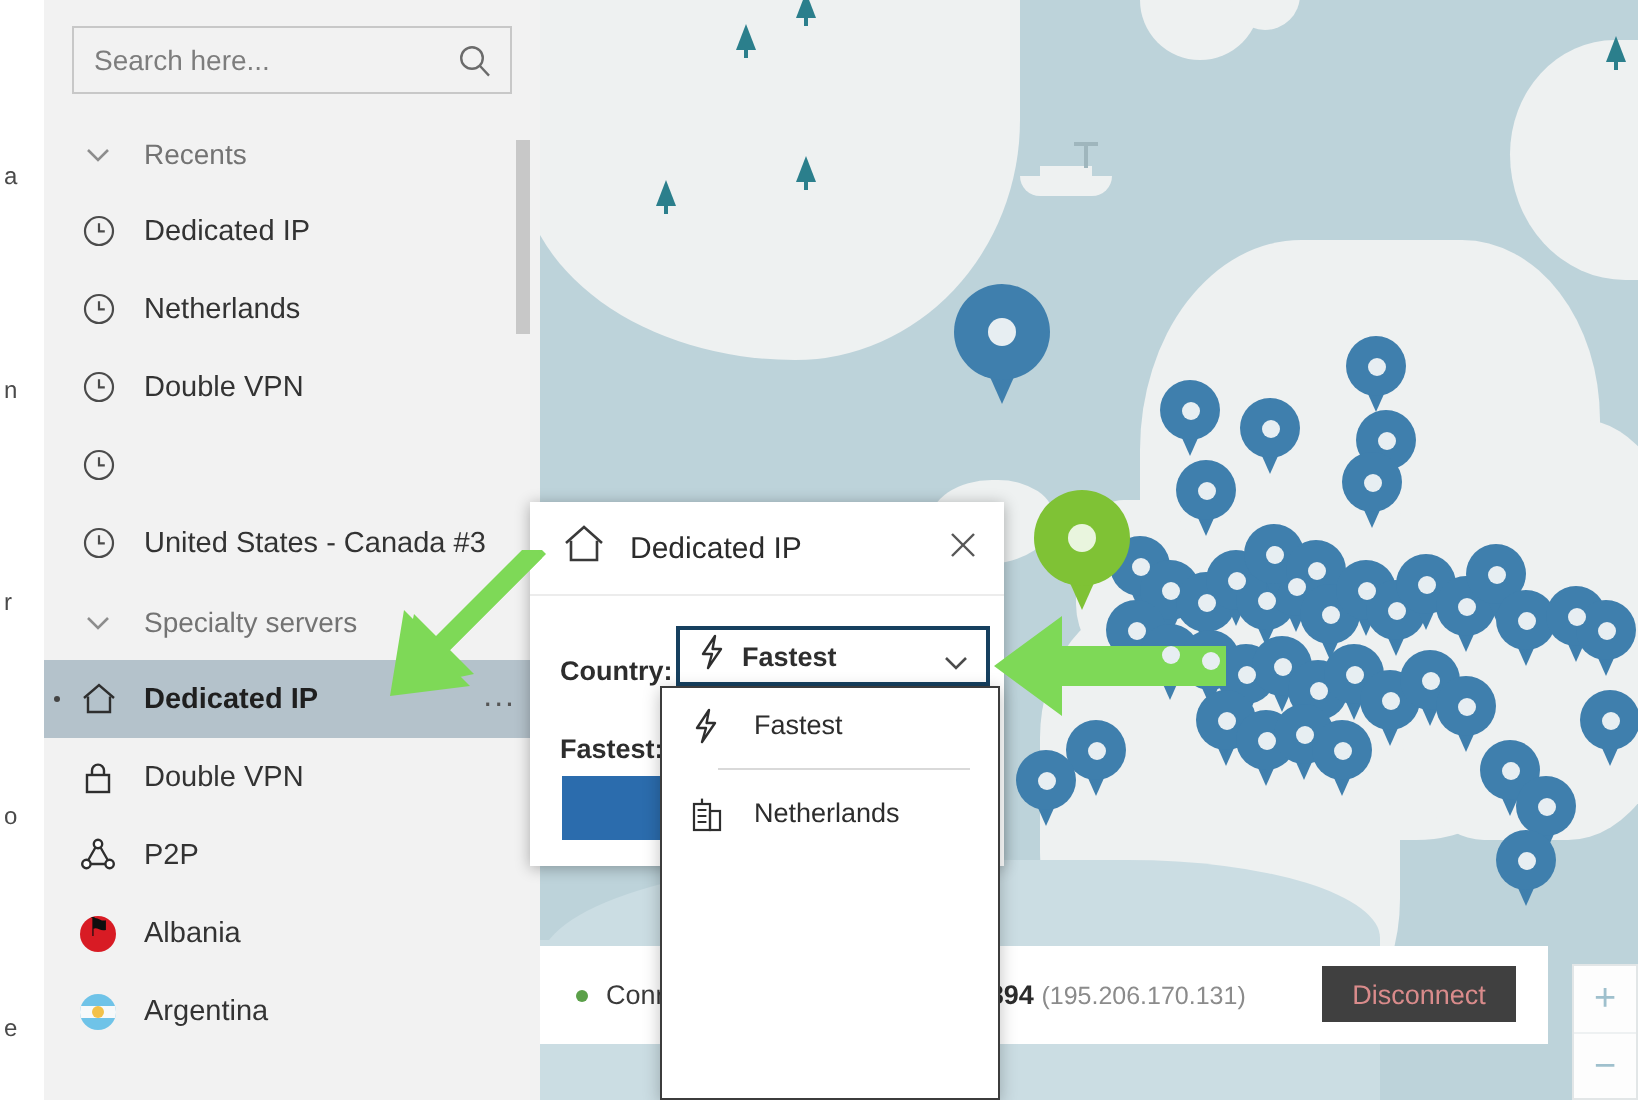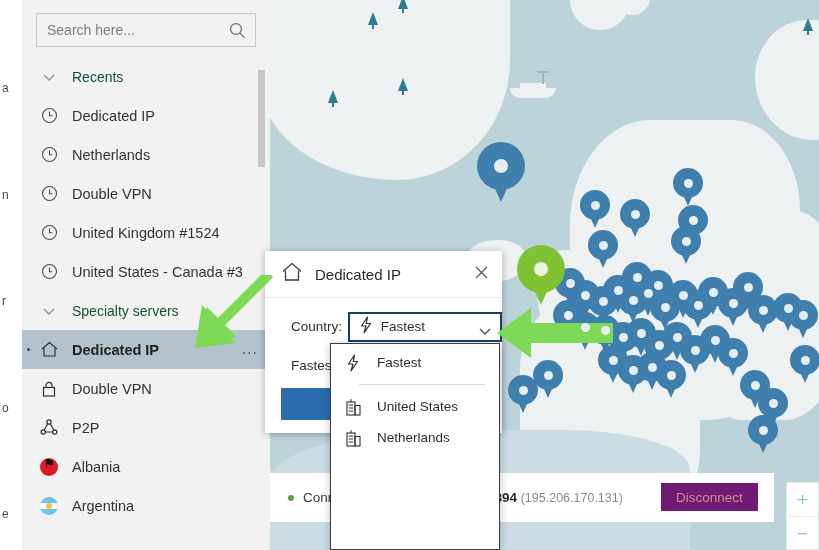--- a/index.html
+++ b/index.html
@@ -102,21 +102,21 @@
 
   .list { position: absolute; left: 0; top: 57px; width: 248px; height: 493px; }
   .row {
     display: flex; align-items: center; height: 39px;
     padding-left: 12px; cursor: pointer; position: relative;
   }
   .row .ico {
     width: 30px; min-width: 30px; display: flex; align-items: center; justify-content: center;
   }
   .row .lbl { font-size: 14.5px; color: #333333; padding-left: 8px; }
-  .row.group .lbl { color: #14532d; font-size: 14px; }
+  .row.group .lbl { color: #737373; font-size: 14px; }
   .row.sel { background: #b4c2cb; }
   .row.sel .lbl { color: #1f1f1f; font-weight: bold; }
   .row .bullet {
     position: absolute; left: 5px; top: 18px; width: 3px; height: 3px;
     background: #444; border-radius: 50%;
   }
   .row .dots { position: absolute; right: 12px; top: 10px; color: #555; font-size: 16px; letter-spacing: 1px; }
   .flag { width: 18px; height: 18px; border-radius: 50%; overflow: hidden; position: relative; }
   .flag-al { background: #d81b24; }
   .flag-al::after {
@@ -138,21 +138,21 @@
     position: absolute; left: 265px; top: 251px; width: 237px; height: 182px;
     background: #ffffff; box-shadow: 0 1px 7px rgba(0,0,0,.30);
   }
   .popup-head {
     height: 47px; display: flex; align-items: center; padding: 0 10px 0 16px;
     border-bottom: 1px solid #ececec;
   }
   .popup-title { font-size: 15px; color: #2b2b2b; padding-left: 12px; flex: 1; }
   .popup-close { font-size: 16px; color: #555; cursor: pointer; line-height: 1; padding: 4px; }
 
-  .field-row { display: flex; align-items: center; height: 33px; padding-left: 26px; margin-top: 12px; }
+  .field-row { display: flex; align-items: flex-end; height: 33px; padding-left: 15px; margin-top: 12px; font-weight: bold; }
   .field-lbl { font-size: 13.5px; color: #2d2d2d; width: 58px; }
   .combo {
     position: relative; width: 157px; height: 30px;
     border: 2px solid #16405f; background: #ffffff;
     display: flex; align-items: center; padding-left: 8px; cursor: pointer;
   }
   .combo .cval { font-size: 13.5px; color: #2e2e2e; padding-left: 7px; }
   .combo .chev { position: absolute; right: 8px; top: 9px; }
   .field-row.server { margin-top: 6px; }
 
@@ -177,21 +177,21 @@
   .statusbar {
     position: absolute; left: 270px; top: 473px; width: 504px; height: 49px;
     background: #ffffff; display: flex; align-items: center; padding-left: 18px;
   }
   .status-dot { width: 6px; height: 6px; border-radius: 50%; background: #5ba049; margin-right: 9px; }
   .status-text { font-size: 13.5px; color: #3a3a3a; white-space: nowrap; }
   .status-text b { color: #2c2c2c; }
   .status-ip { color: #8b8b8b; font-size: 12.5px; }
   .disconnect-btn {
     position: absolute; right: 16px; top: 10px; width: 97px; height: 28px;
-    background: #701a75; border: 0; cursor: pointer;
+    background: #404040; border: 0; cursor: pointer;
     font-family: "Liberation Sans", sans-serif; font-size: 13.5px; color: #d98b8b;
   }
 
   
   .arrow { position: absolute; pointer-events: none; }
 </style>
 </head>
 <body>
 
 <div id="app">
@@ -531,21 +531,20 @@
         <span class="lbl">Double VPN</span>
       </div>
 
       <div class="row">
         <span class="ico">
           <svg width="17" height="17" viewBox="0 0 17 17">
               <circle cx="8.5" cy="8.5" r="7" fill="none" stroke="#4b4b4b" stroke-width="1.1"></circle>
               <polyline points="8.5,4.6 8.5,8.7 11.4,8.7" fill="none" stroke="#4b4b4b" stroke-width="1.1"></polyline>
             </svg>
         </span>
-        <span class="lbl">United Kingdom #1524</span>
       </div>
 
       <div class="row">
         <span class="ico">
           <svg width="17" height="17" viewBox="0 0 17 17">
               <circle cx="8.5" cy="8.5" r="7" fill="none" stroke="#4b4b4b" stroke-width="1.1"></circle>
               <polyline points="8.5,4.6 8.5,8.7 11.4,8.7" fill="none" stroke="#4b4b4b" stroke-width="1.1"></polyline>
             </svg>
         </span>
         <span class="lbl">United States - Canada #3</span>
@@ -681,33 +680,20 @@
       <span class="dico">
         <svg width="17" height="18" viewBox="0 0 17 18">
             <rect x="2" y="4" width="8" height="13" fill="none" stroke="#2e2e2e" stroke-width="1.1"></rect>
             <rect x="10" y="7.5" width="5" height="9.5" fill="none" stroke="#2e2e2e" stroke-width="1.1"></rect>
             <line x1="6" y1="1.3" x2="6" y2="4" stroke="#2e2e2e" stroke-width="1.1"></line>
             <line x1="3.8" y1="7" x2="8.2" y2="7" stroke="#2e2e2e" stroke-width="1"></line>
             <line x1="3.8" y1="10" x2="8.2" y2="10" stroke="#2e2e2e" stroke-width="1"></line>
             <line x1="3.8" y1="13" x2="8.2" y2="13" stroke="#2e2e2e" stroke-width="1"></line>
           </svg>
       </span>
-      <span class="dlbl">United States</span>
-    </div>
-    <div class="dd-item">
-      <span class="dico">
-        <svg width="17" height="18" viewBox="0 0 17 18">
-            <rect x="2" y="4" width="8" height="13" fill="none" stroke="#2e2e2e" stroke-width="1.1"></rect>
-            <rect x="10" y="7.5" width="5" height="9.5" fill="none" stroke="#2e2e2e" stroke-width="1.1"></rect>
-            <line x1="6" y1="1.3" x2="6" y2="4" stroke="#2e2e2e" stroke-width="1.1"></line>
-            <line x1="3.8" y1="7" x2="8.2" y2="7" stroke="#2e2e2e" stroke-width="1"></line>
-            <line x1="3.8" y1="10" x2="8.2" y2="10" stroke="#2e2e2e" stroke-width="1"></line>
-            <line x1="3.8" y1="13" x2="8.2" y2="13" stroke="#2e2e2e" stroke-width="1"></line>
-          </svg>
-      </span>
       <span class="dlbl">Netherlands</span>
     </div>
   </div>
 
   <svg class="arrow" style="left:185px; top:275px; width:90px; height:75px;" viewBox="0 0 90 75">
     <path d="M88 2 L40 50 L52 62 L14 70 L22 32 L33 43 L81 -5 Z" fill="#7ed957"></path>
     <path d="M86 4 L36 54 L50 68 L10 73 L17 30 L32 45 L82 -3 Z" fill="#7ed957"></path>
   </svg>
 
   <svg class="arrow" style="left:495px; top:305px; width:120px; height:56px;" viewBox="0 0 120 56">

